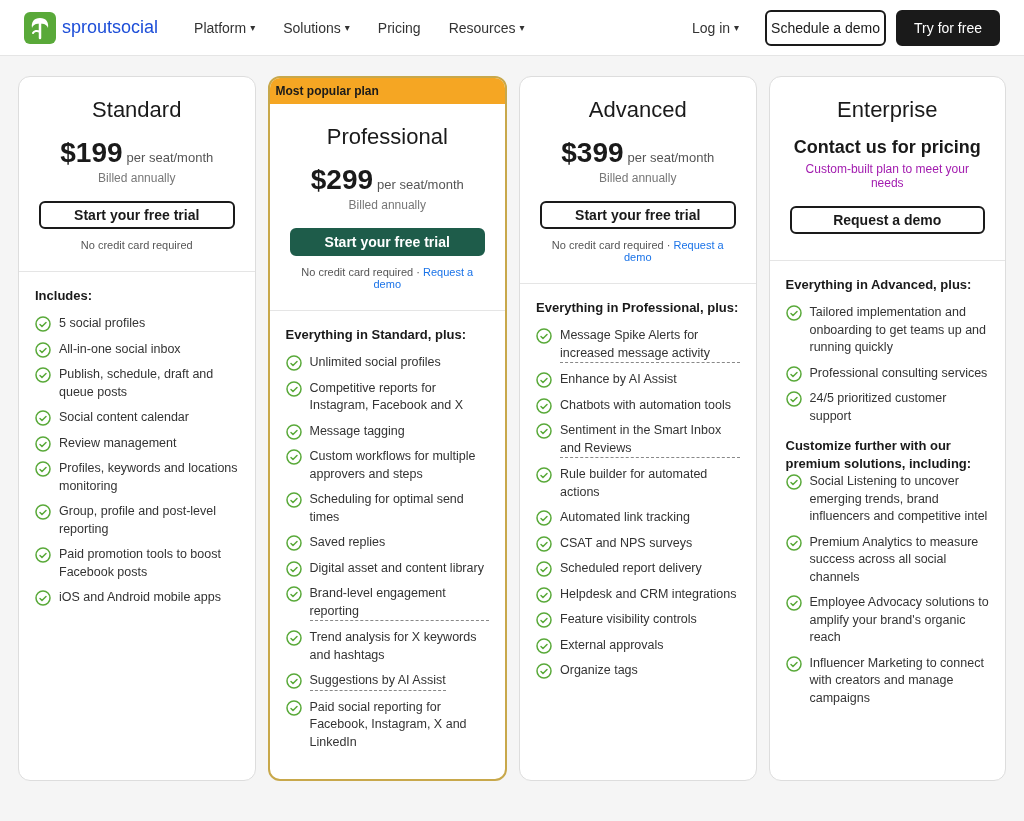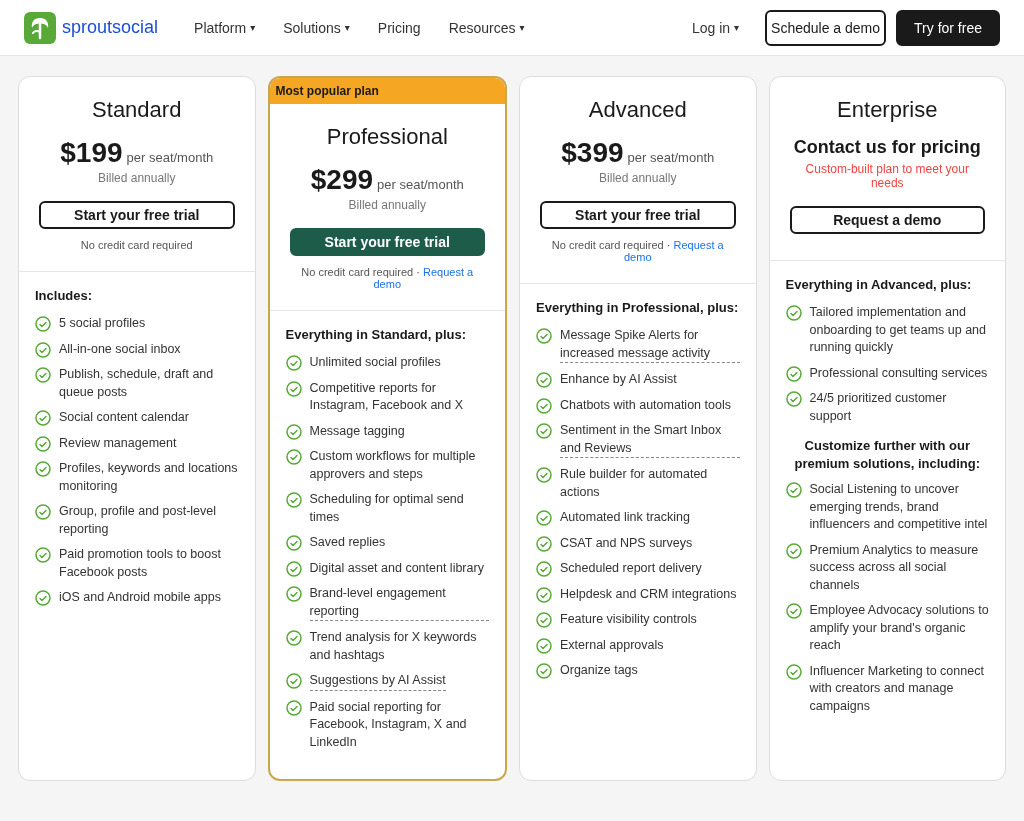--- a/index.html
+++ b/index.html
@@ -148,21 +148,21 @@
       margin-bottom: 16px;
     }
     .contact-pricing {
       font-size: 18px;
       font-weight: 700;
       color: #1a1a1a;
       margin-bottom: 4px;
     }
     .contact-sub {
       font-size: 12px;
-      color: #ef4444;
+      color: #a21caf;
       margin-bottom: 16px;
     }
     .btn-start-trial {
       width: 100%;
       padding: 4px;
       border: 2px solid #1a1a1a;
       background: #fff;
       border-radius: 6px;
       font-size: 14px;
       font-weight: 600;
@@ -218,23 +218,21 @@
       margin-top: 1px;
     }
     .feature-text-link {
       border-bottom: 1px dashed #888;
       cursor: pointer;
     }
     .bold-section {
       font-weight: 700;
       font-size: 13px;
       margin-top: 12px;
-      margin-bottom: 8px;
       line-height: 1.4;
-      text-align: center;
     }
 
     
     .chevron::after { content: ' ▾'; font-size: 10px; }
   </style>
 </head>
 <body>
 
 <nav class="navbar">
   <div class="logo-area">

